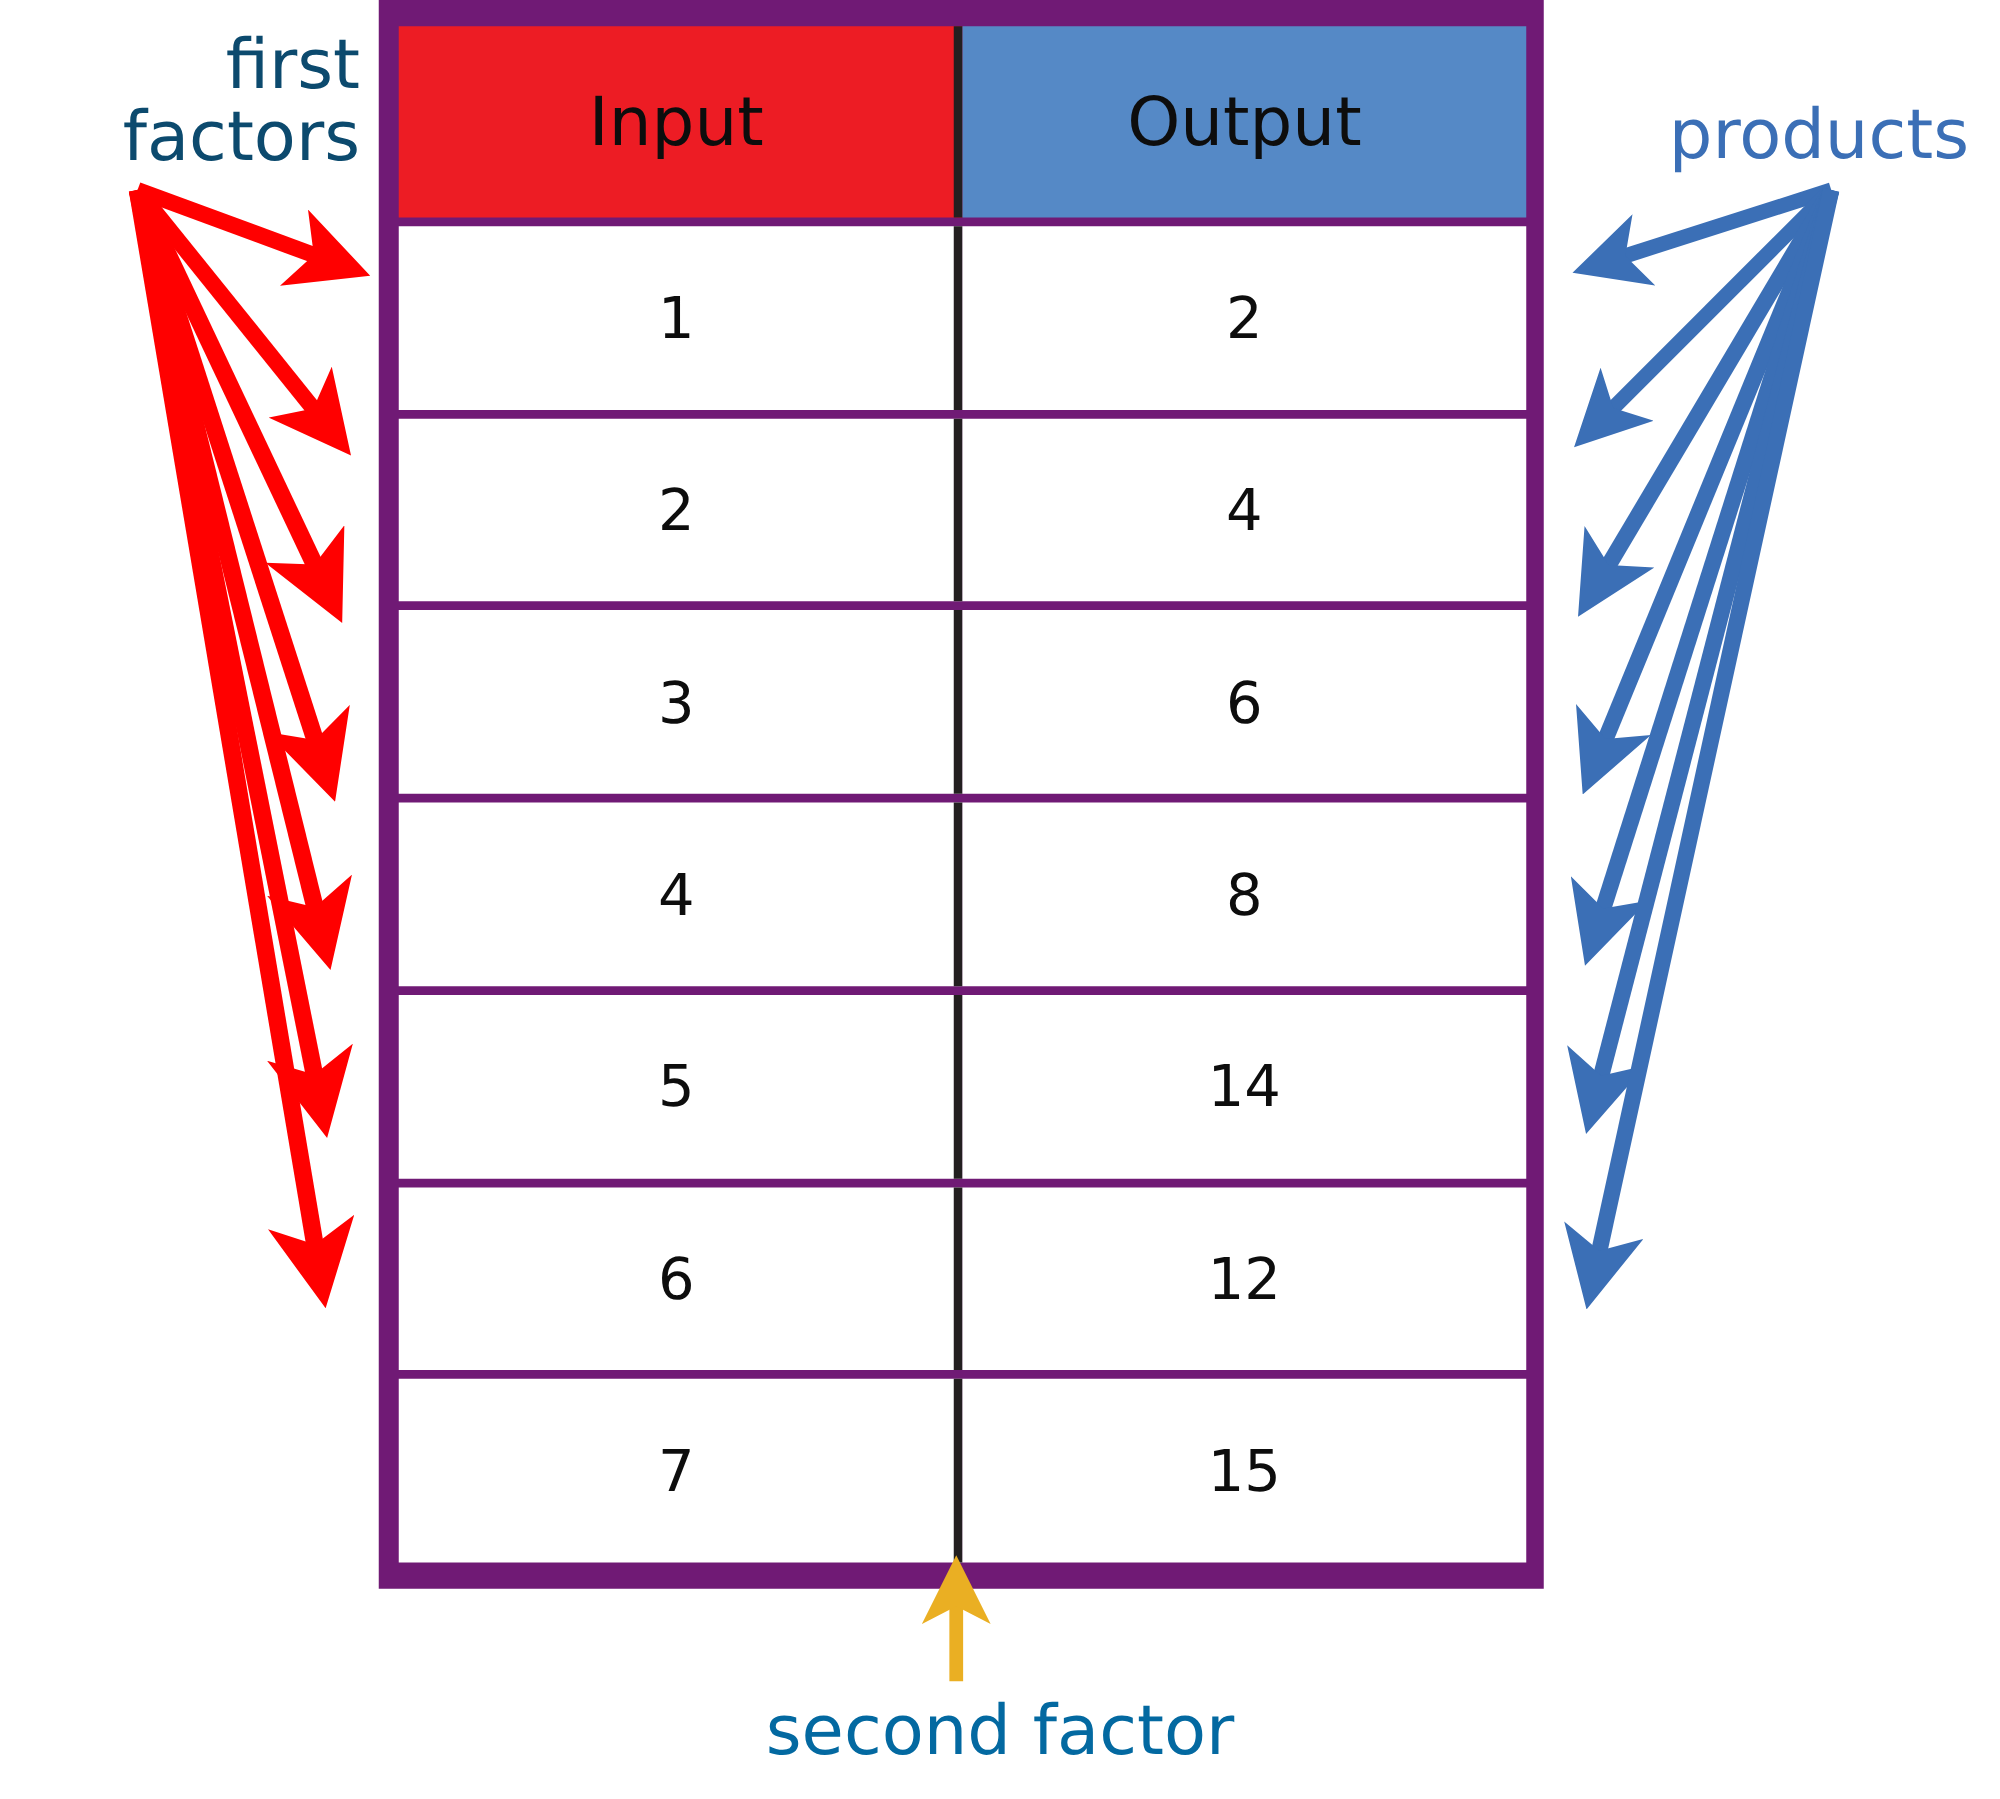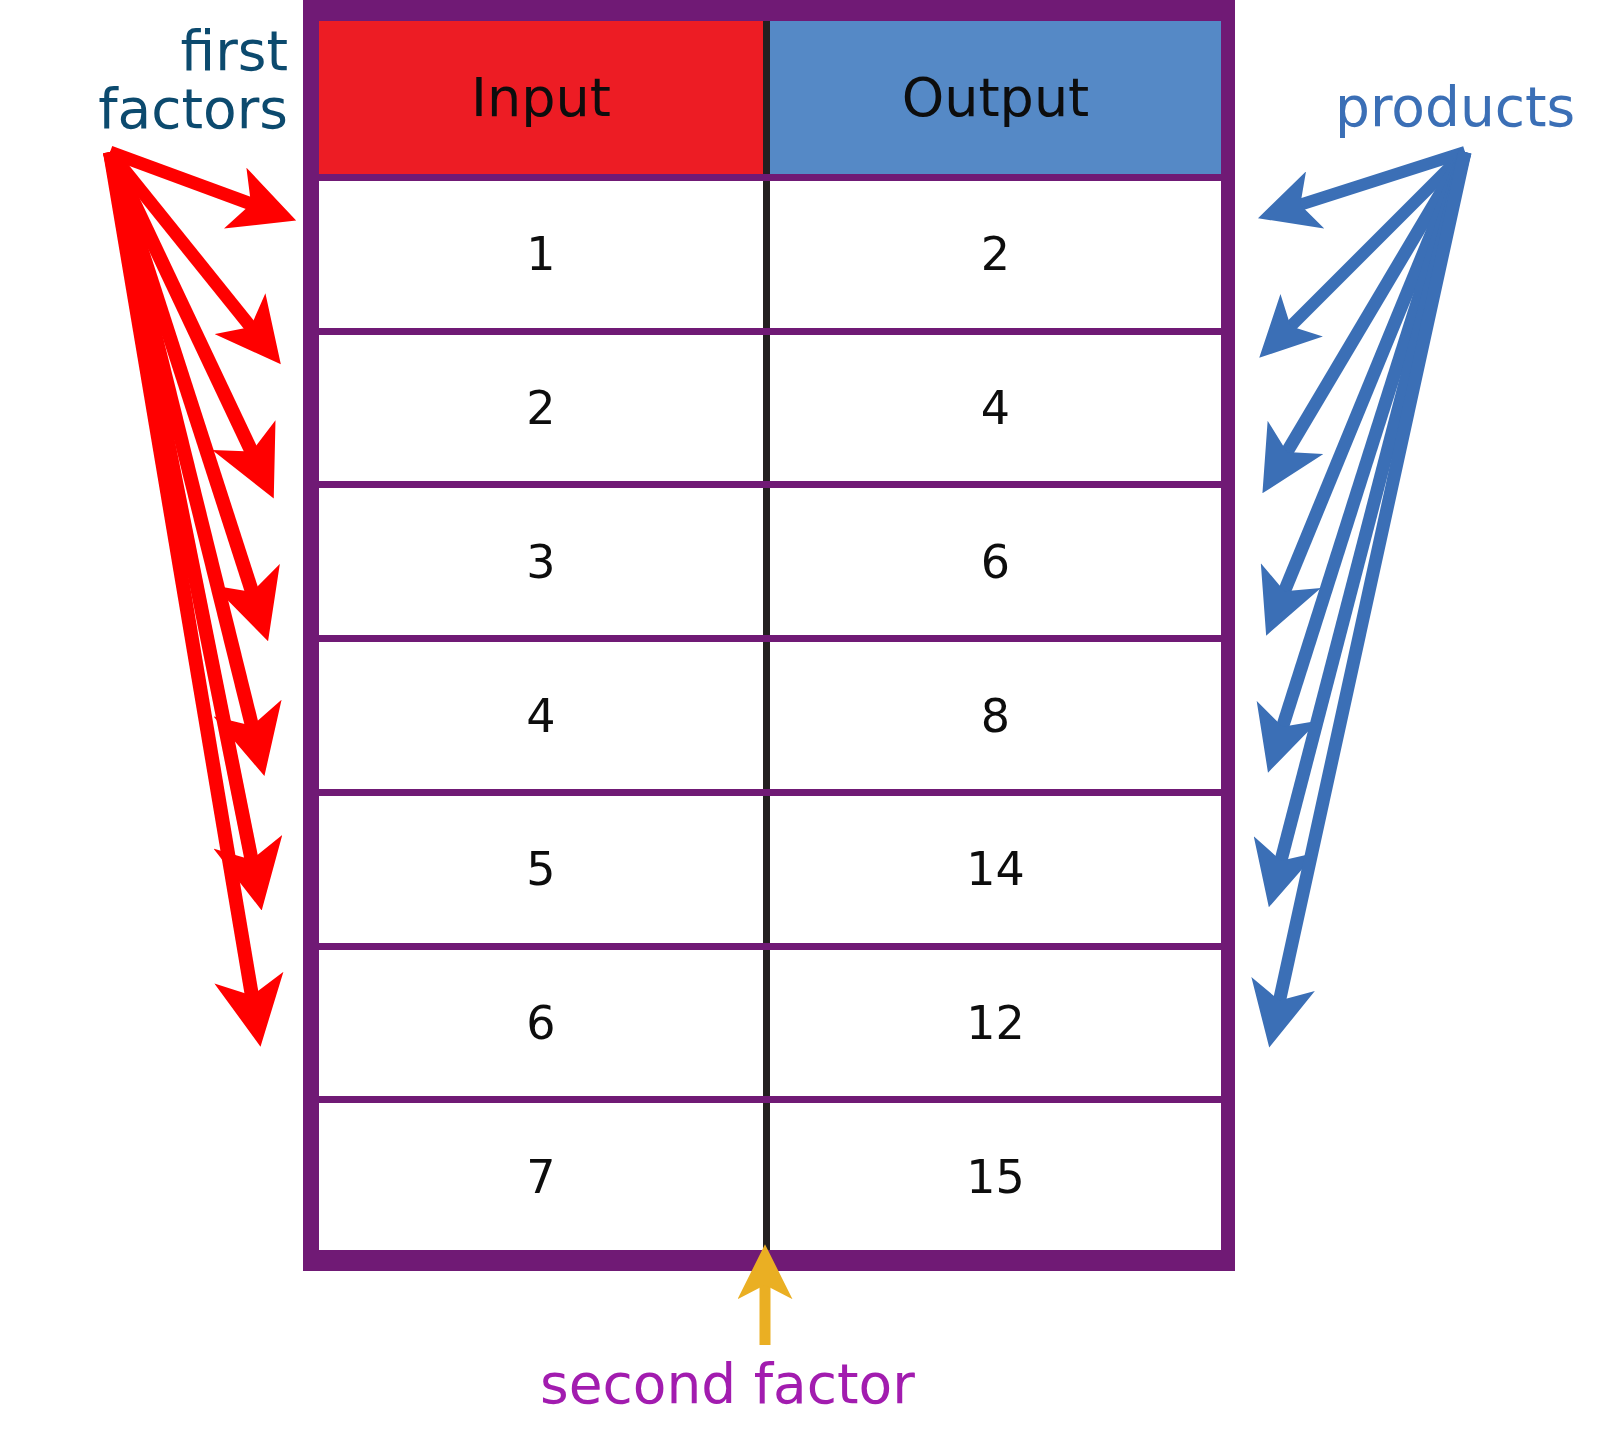--- a/index.html
+++ b/index.html
@@ -119,21 +119,22 @@
     font-size: 55px;
     color: #3B6FB6;
     text-align: left;
     margin-left: 40px;
   }
   #label-second-factor {
     left: 540px;
     top: 1355px;
     width: 520px;
     font-size: 55px;
-    color: #a21caf;
+    color: #0369a1;
+    text-align: center;
   }
 </style>
 </head>
 <body>
 
 <div id="stage">
 
   <svg id="arrow-layer" viewBox="0 0 1600 1439" width="1600" height="1439" xmlns="http://www.w3.org/2000/svg">
 
     <defs>

